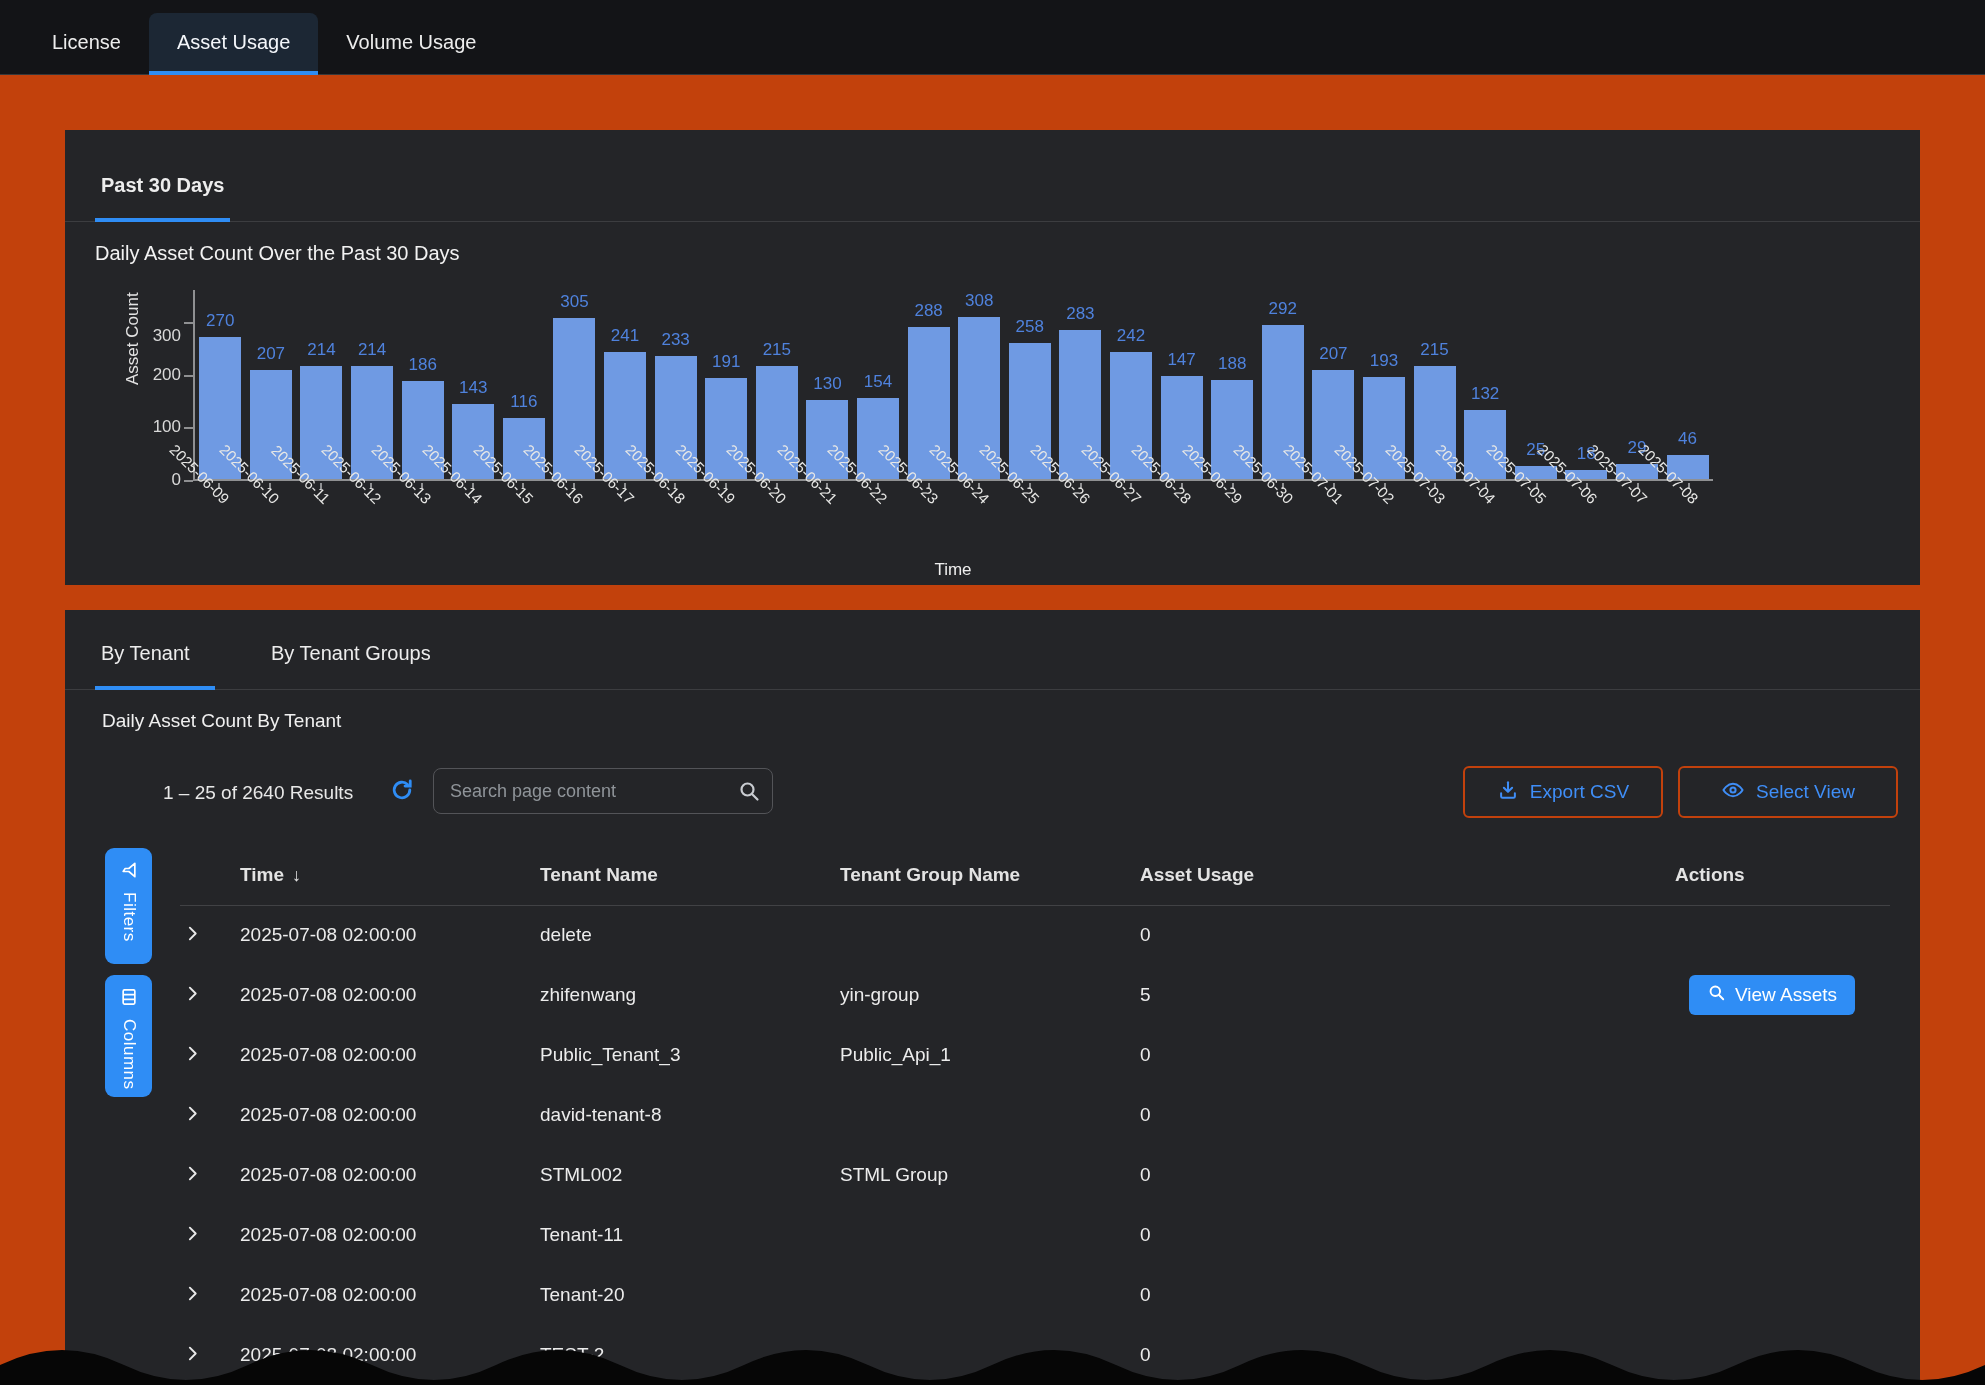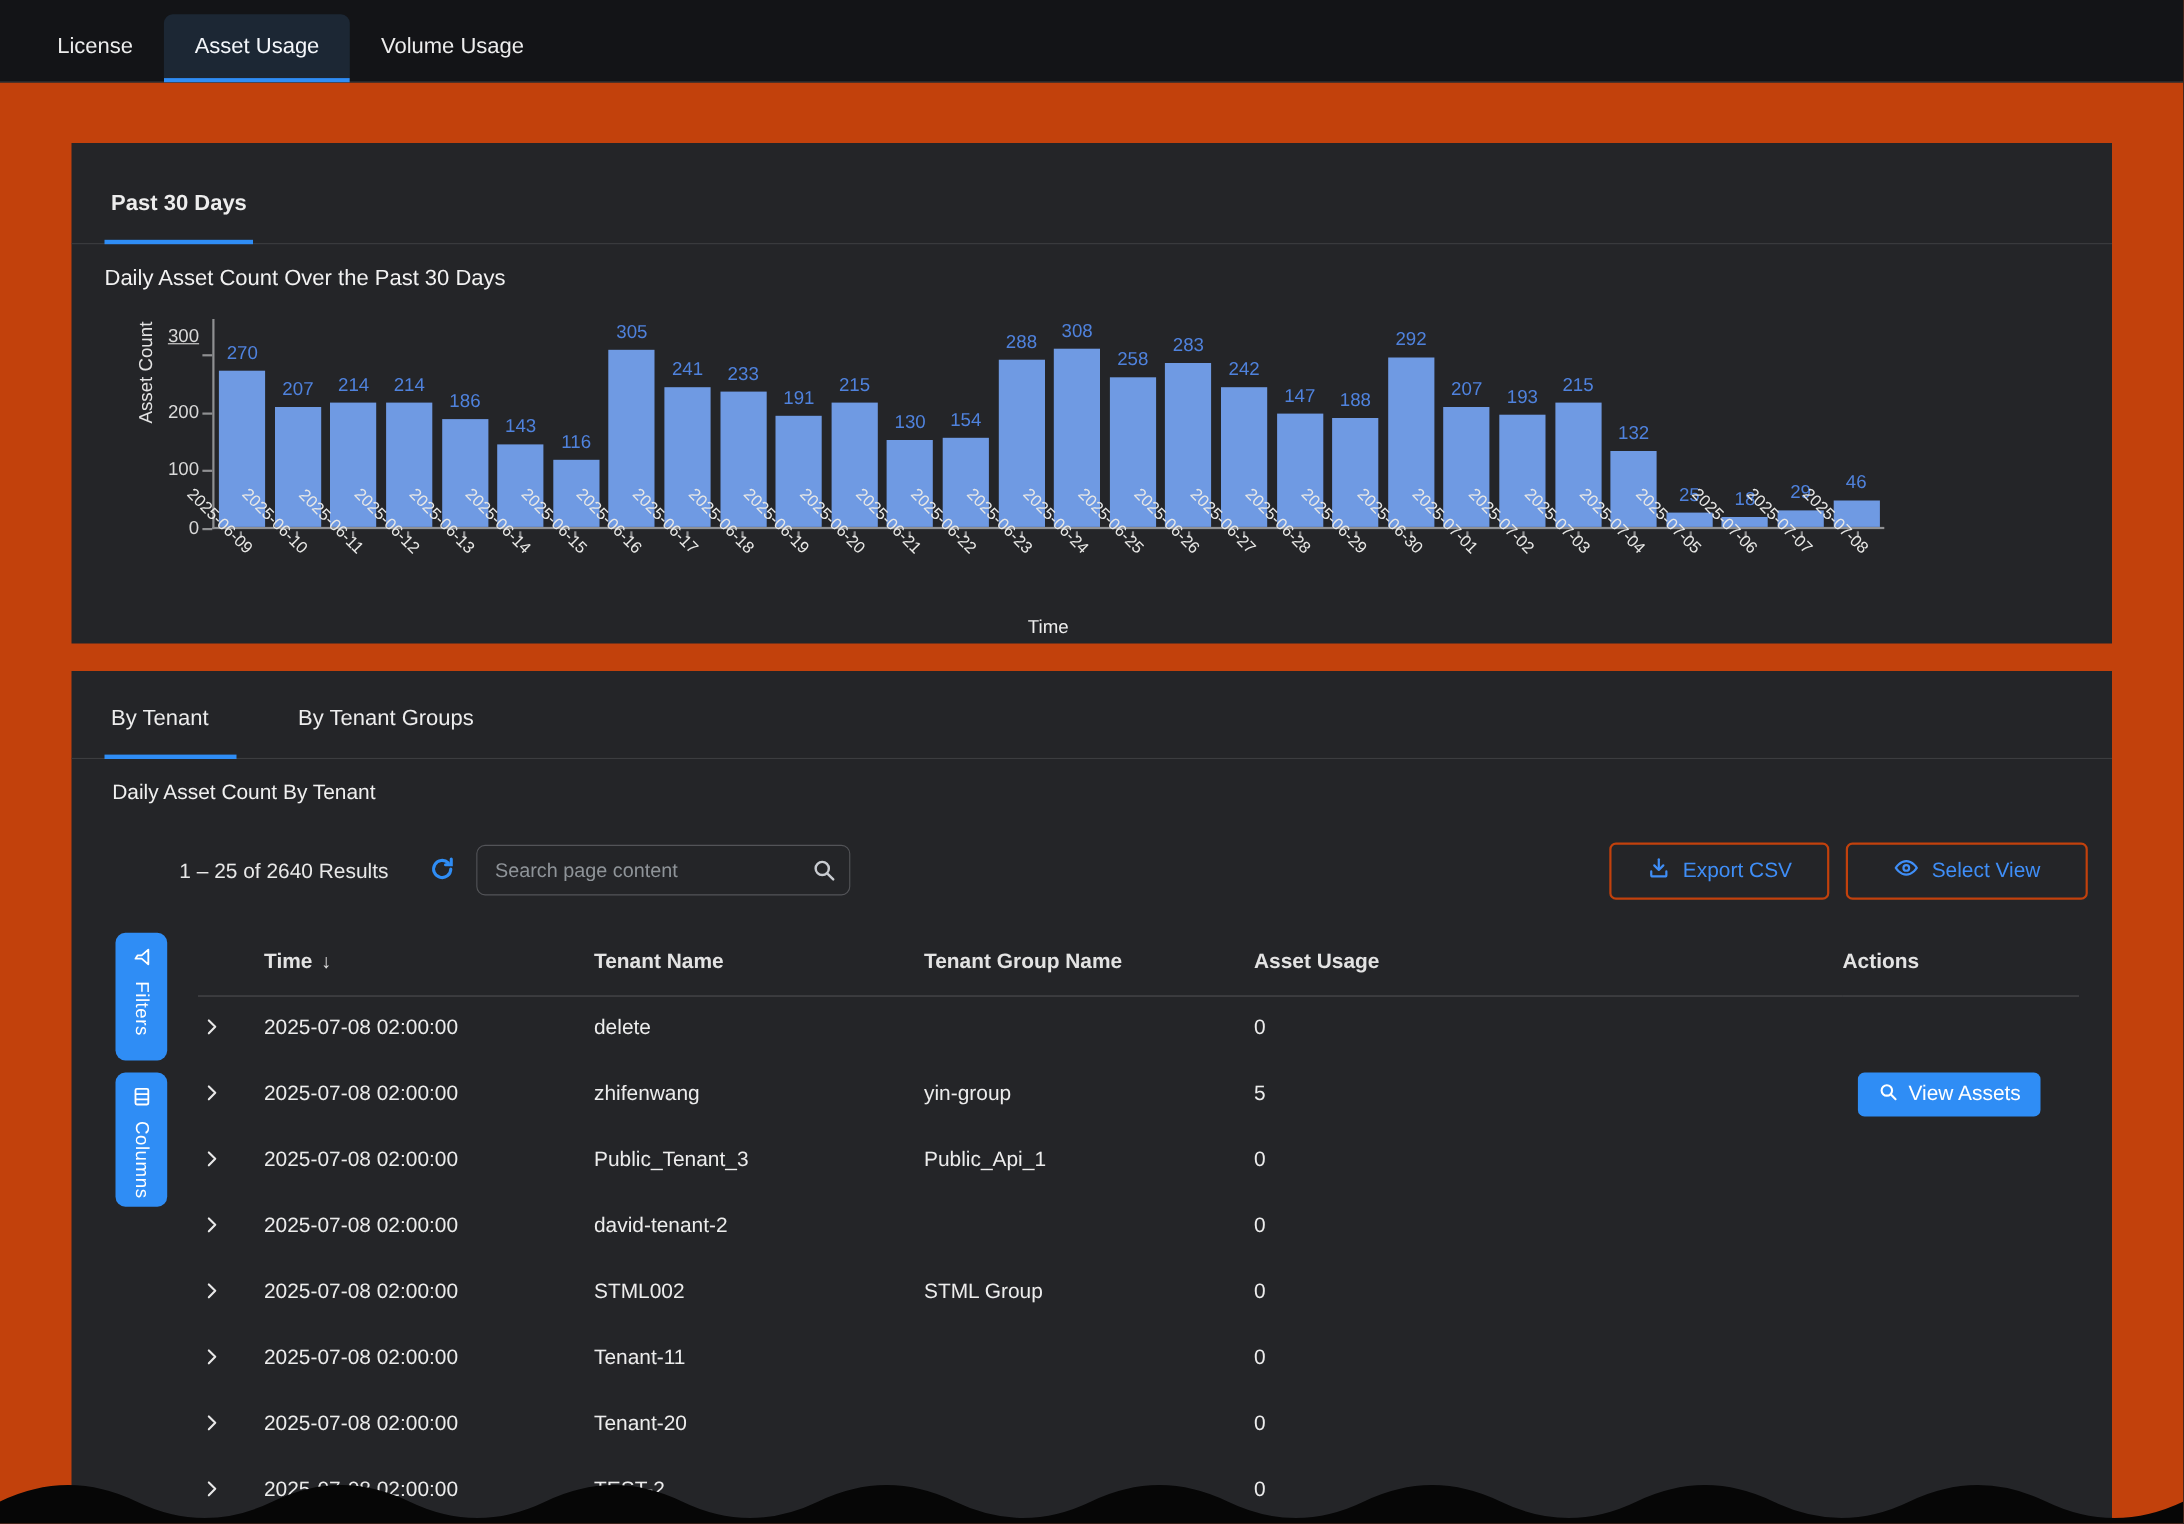--- a/index.html
+++ b/index.html
@@ -333,21 +333,21 @@
           <span class="x-date">2025-07-08</span>
         </div>
       </div>
     <div class="xlabel">Time</div>
   <div class="ytick" style="left: 56px; top: 340px;">0</div>
       <div class="ytickmark" style="left: 119px; top: 350px;"></div>
       <div class="ytick" style="left: 56px; top: 287.333px;">100</div>
       <div class="ytickmark" style="left: 119px; top: 297.333px;"></div>
       <div class="ytick" style="left: 56px; top: 234.667px;">200</div>
       <div class="ytickmark" style="left: 119px; top: 244.667px;"></div>
-      <div class="ytick" style="left: 56px; top: 166px; text-decoration: underline;">300</div>
+      <div class="ytick" style="left: 56px; top: 196px;">300</div>
       <div class="ytickmark" style="left: 119px; top: 192px;"></div>
     </section>
 
   <section class="card table-card">
     <div class="tabsrow">
       <div class="cardtab active">By Tenant</div>
       <div class="cardtab">By Tenant Groups</div>
     </div>
     <h3 class="subtitle">Daily Asset Count By Tenant</h3>
 
@@ -468,21 +468,21 @@
               <td>Public_Tenant_3</td>
               <td>Public_Api_1</td>
               <td>0</td>
               <td></td>
             </tr>
             <tr>
               <td><button class="expand-btn"><span><svg width="17" height="17" viewBox="0 0 16 16" fill="none" stroke="#e8e8e8" stroke-width="1.8" stroke-linecap="round" stroke-linejoin="round">
                       <path d="M5.5 2.5 11 8l-5.5 5.5"></path>
                     </svg></span></button></td>
               <td>2025-07-08 02:00:00</td>
-              <td>david-tenant-2</td>
+              <td>david-tenant-8</td>
               <td></td>
               <td>0</td>
               <td></td>
             </tr>
             <tr>
               <td><button class="expand-btn"><span><svg width="17" height="17" viewBox="0 0 16 16" fill="none" stroke="#e8e8e8" stroke-width="1.8" stroke-linecap="round" stroke-linejoin="round">
                       <path d="M5.5 2.5 11 8l-5.5 5.5"></path>
                     </svg></span></button></td>
               <td>2025-07-08 02:00:00</td>
               <td>STML002</td>

